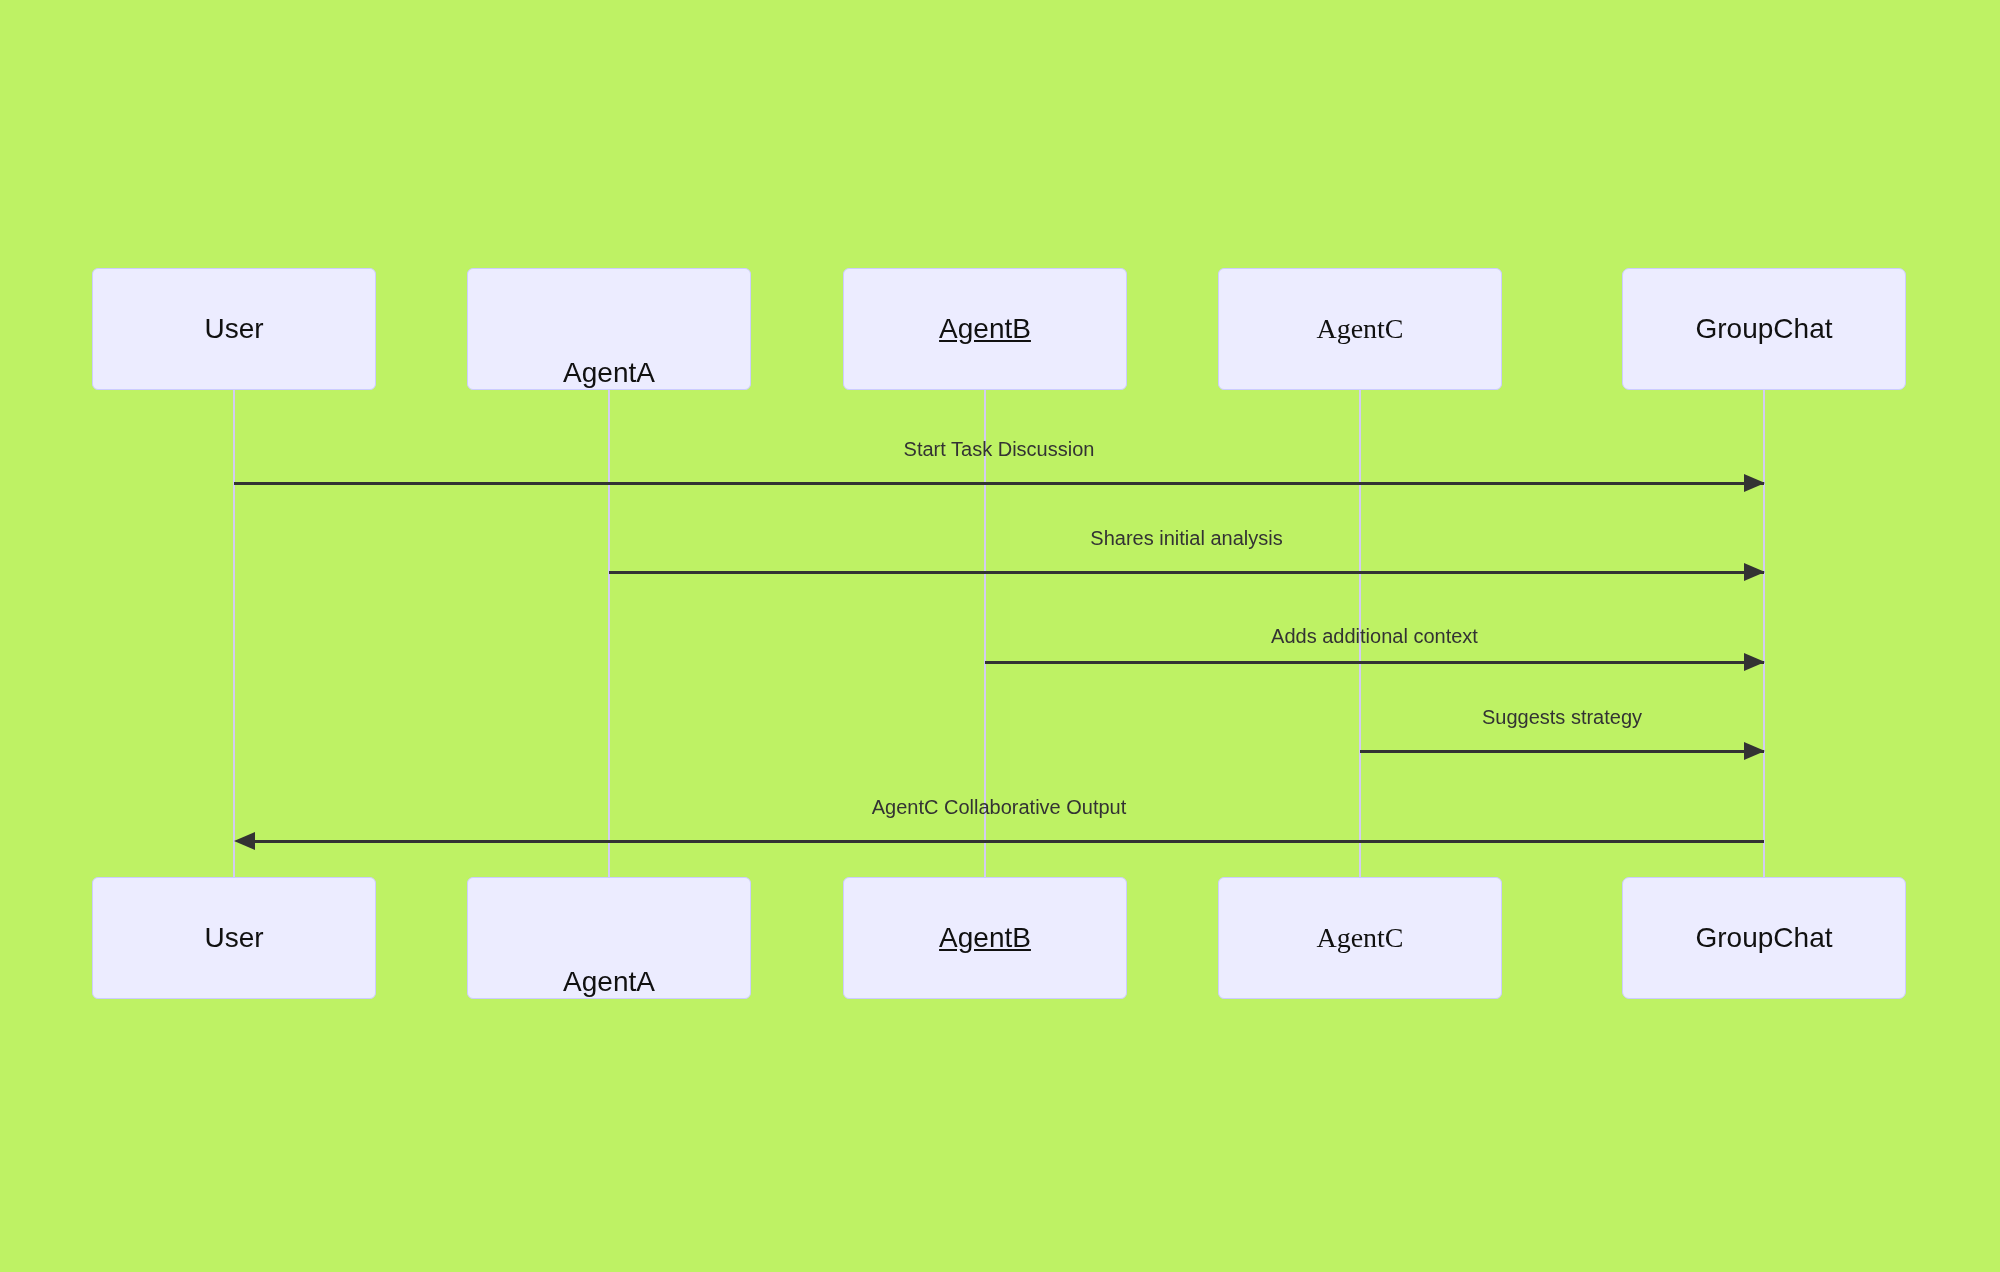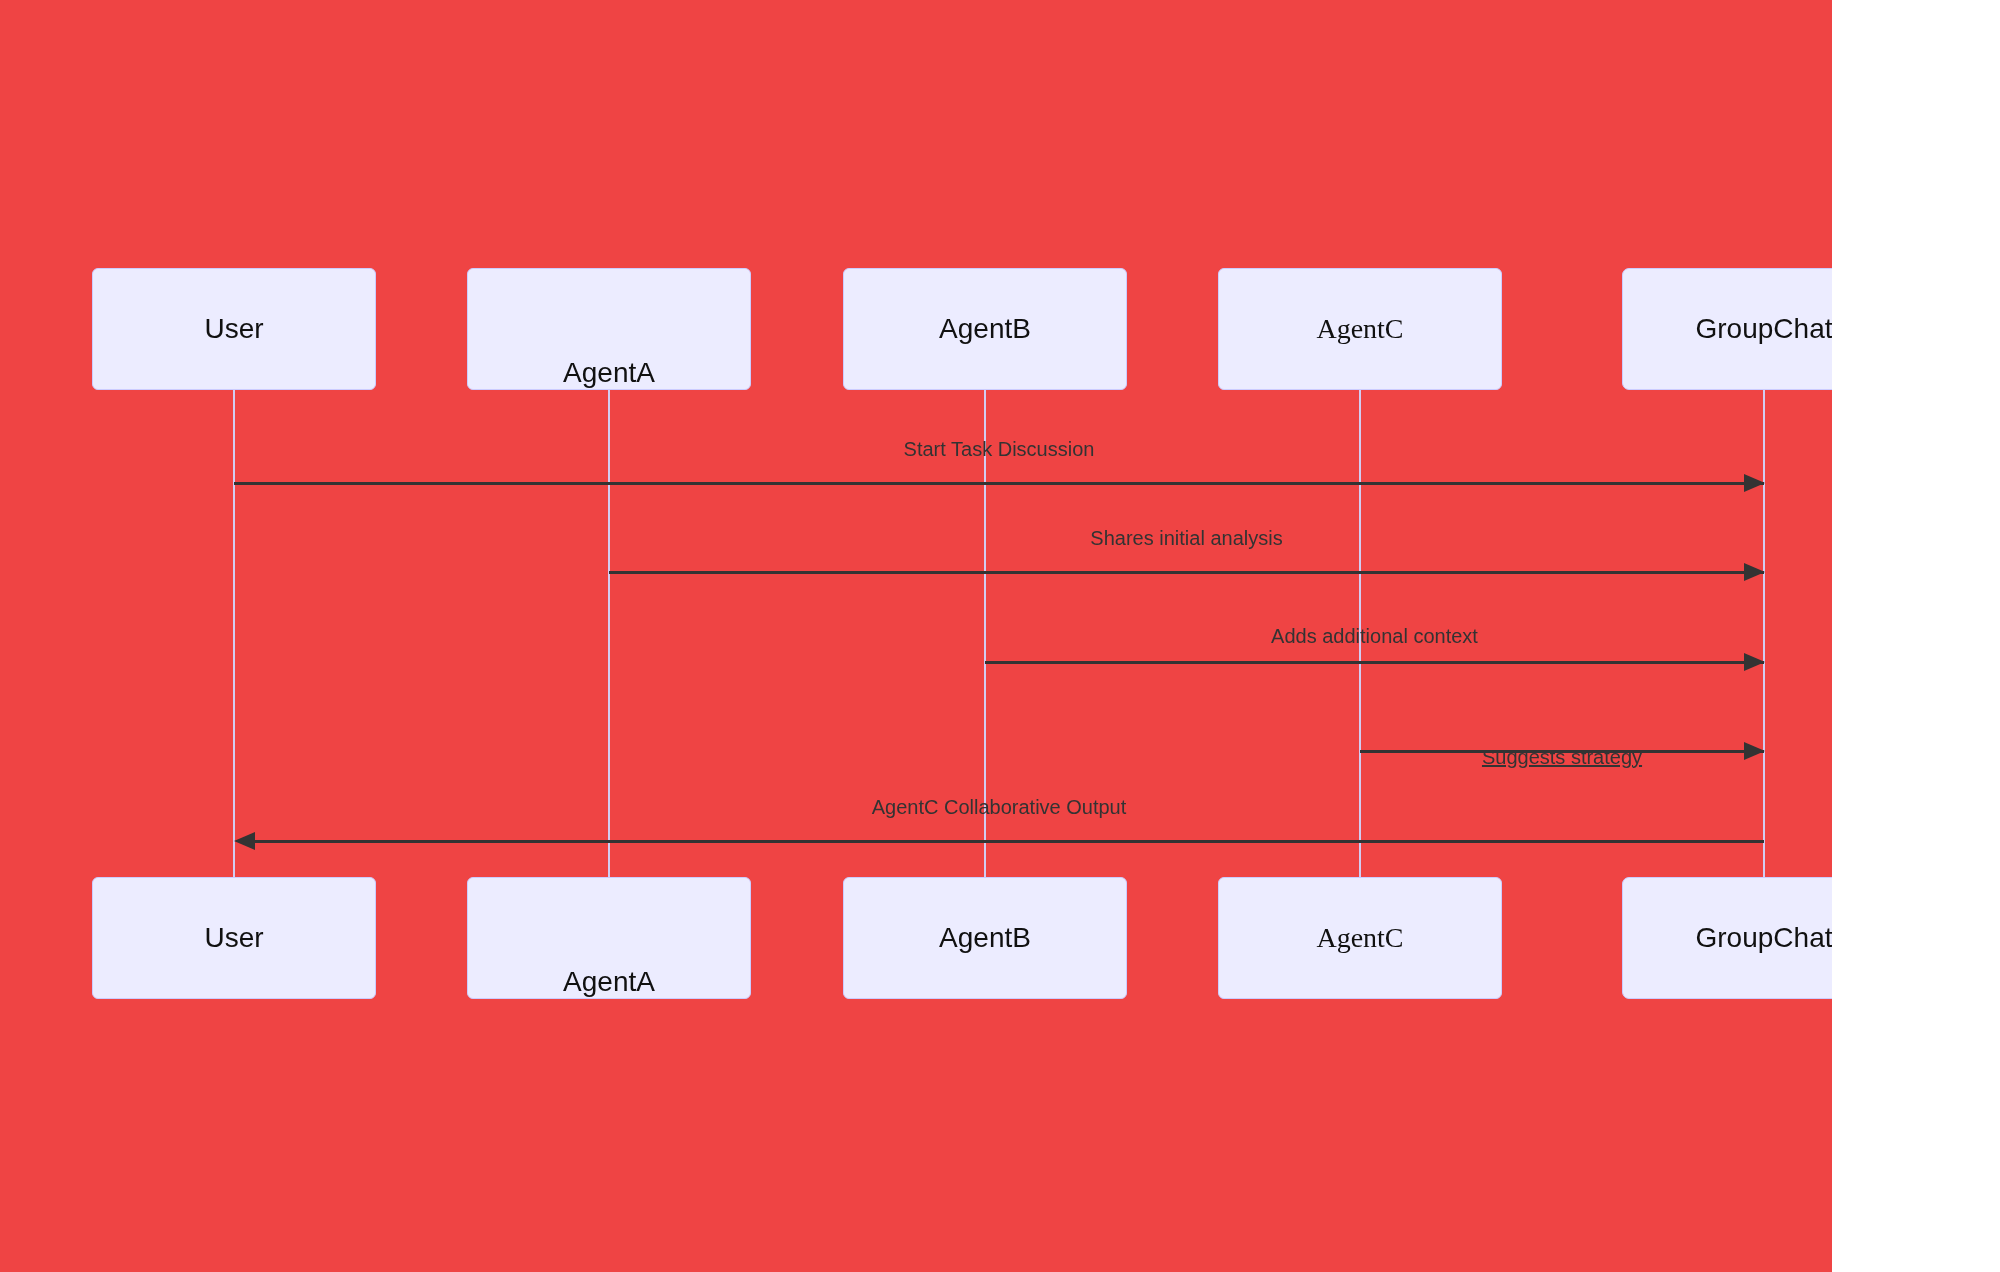--- a/index.html
+++ b/index.html
@@ -3,23 +3,23 @@
 <meta charset="utf-8">
 <style>
   html, body {
     margin: 0;
     padding: 0;
     background: #ffffff;
     font-family: "Liberation Sans", sans-serif;
   }
   .canvas {
     position: relative;
-    width: 1832px;
+    width: 2000px;
     height: 1272px;
-    background: #ef4444;
+    background: #bef264;
     overflow: hidden;
   }
   
   .actor-box {
     position: absolute;
     width: 284px;
     height: 122px;
     background: #ECECFF;
     border: 1.5px solid #CCCCFF;
     border-radius: 6px;
@@ -27,21 +27,21 @@
     align-items: center;
     justify-content: center;
     font-size: 28px;
     color: #111111;
     box-sizing: border-box;
   }
   .row-top    { top: 268px; }
   .row-bottom { top: 877px; }
   .x0 { left: 92px;  }
   .x1 { left: 467px; align-items: flex-end; }
-  .x2 { left: 843px; }
+  .x2 { left: 843px; text-decoration: underline; }
   .x3 { left: 1218px; font-family: Liberation Serif, serif; }
   .x4 { left: 1622px; border-radius: 7px; }
 
   
   .lifeline {
     position: absolute;
     top: 390px;
     height: 487px;
     width: 2px;
     background: #D2CCF2;
@@ -90,21 +90,21 @@
   .m0-head  { left: 1744px; top: 474px; }
   
   .m1-label { left: 609px;  width: 1155px; top: 522px; }
   .m1-line  { left: 609px;  width: 1155px; top: 571px; }
   .m1-head  { left: 1744px; top: 563px; }
   
   .m2-label { left: 985px;  width: 779px;  top: 612px; margin-top: 8px; }
   .m2-line  { left: 985px;  width: 779px;  top: 661px; }
   .m2-head  { left: 1744px; top: 653px; }
   
-  .m3-label { left: 1360px; width: 404px;  top: 741px; text-decoration: underline; }
+  .m3-label { left: 1360px; width: 404px;  top: 701px; }
   .m3-line  { left: 1360px; width: 404px;  top: 750px; }
   .m3-head  { left: 1744px; top: 742px; }
   
   .m4-label { left: 234px;  width: 1530px; top: 791px; }
   .m4-line  { left: 254px;  width: 1510px; top: 840px; }
   .m4-head  { left: 234px;  top: 832px; }
 </style>
 </head>
 <body>
 

